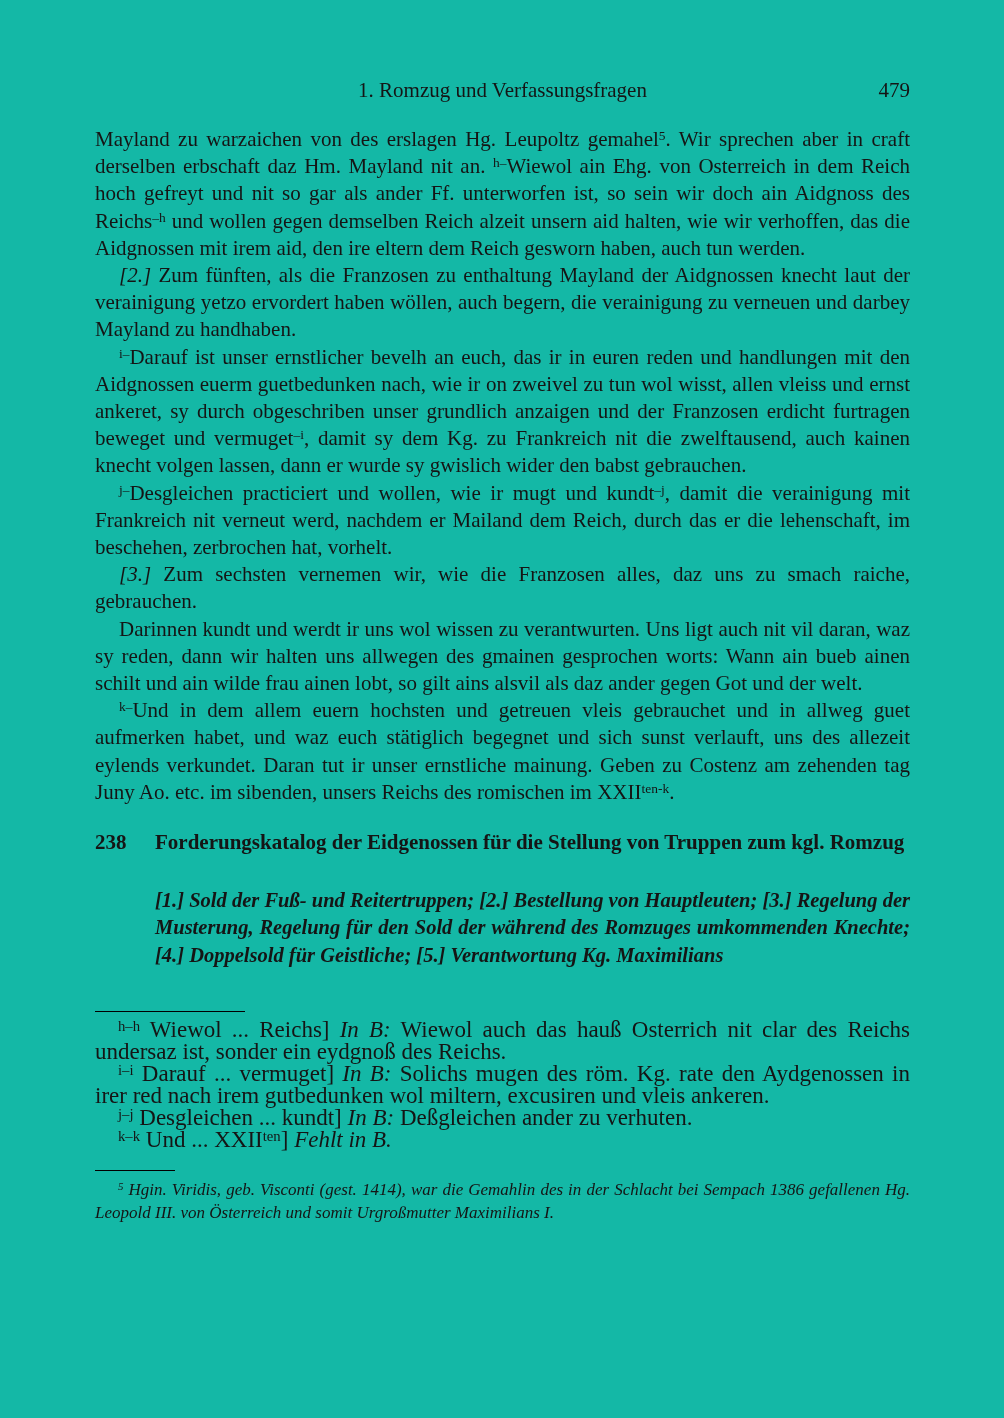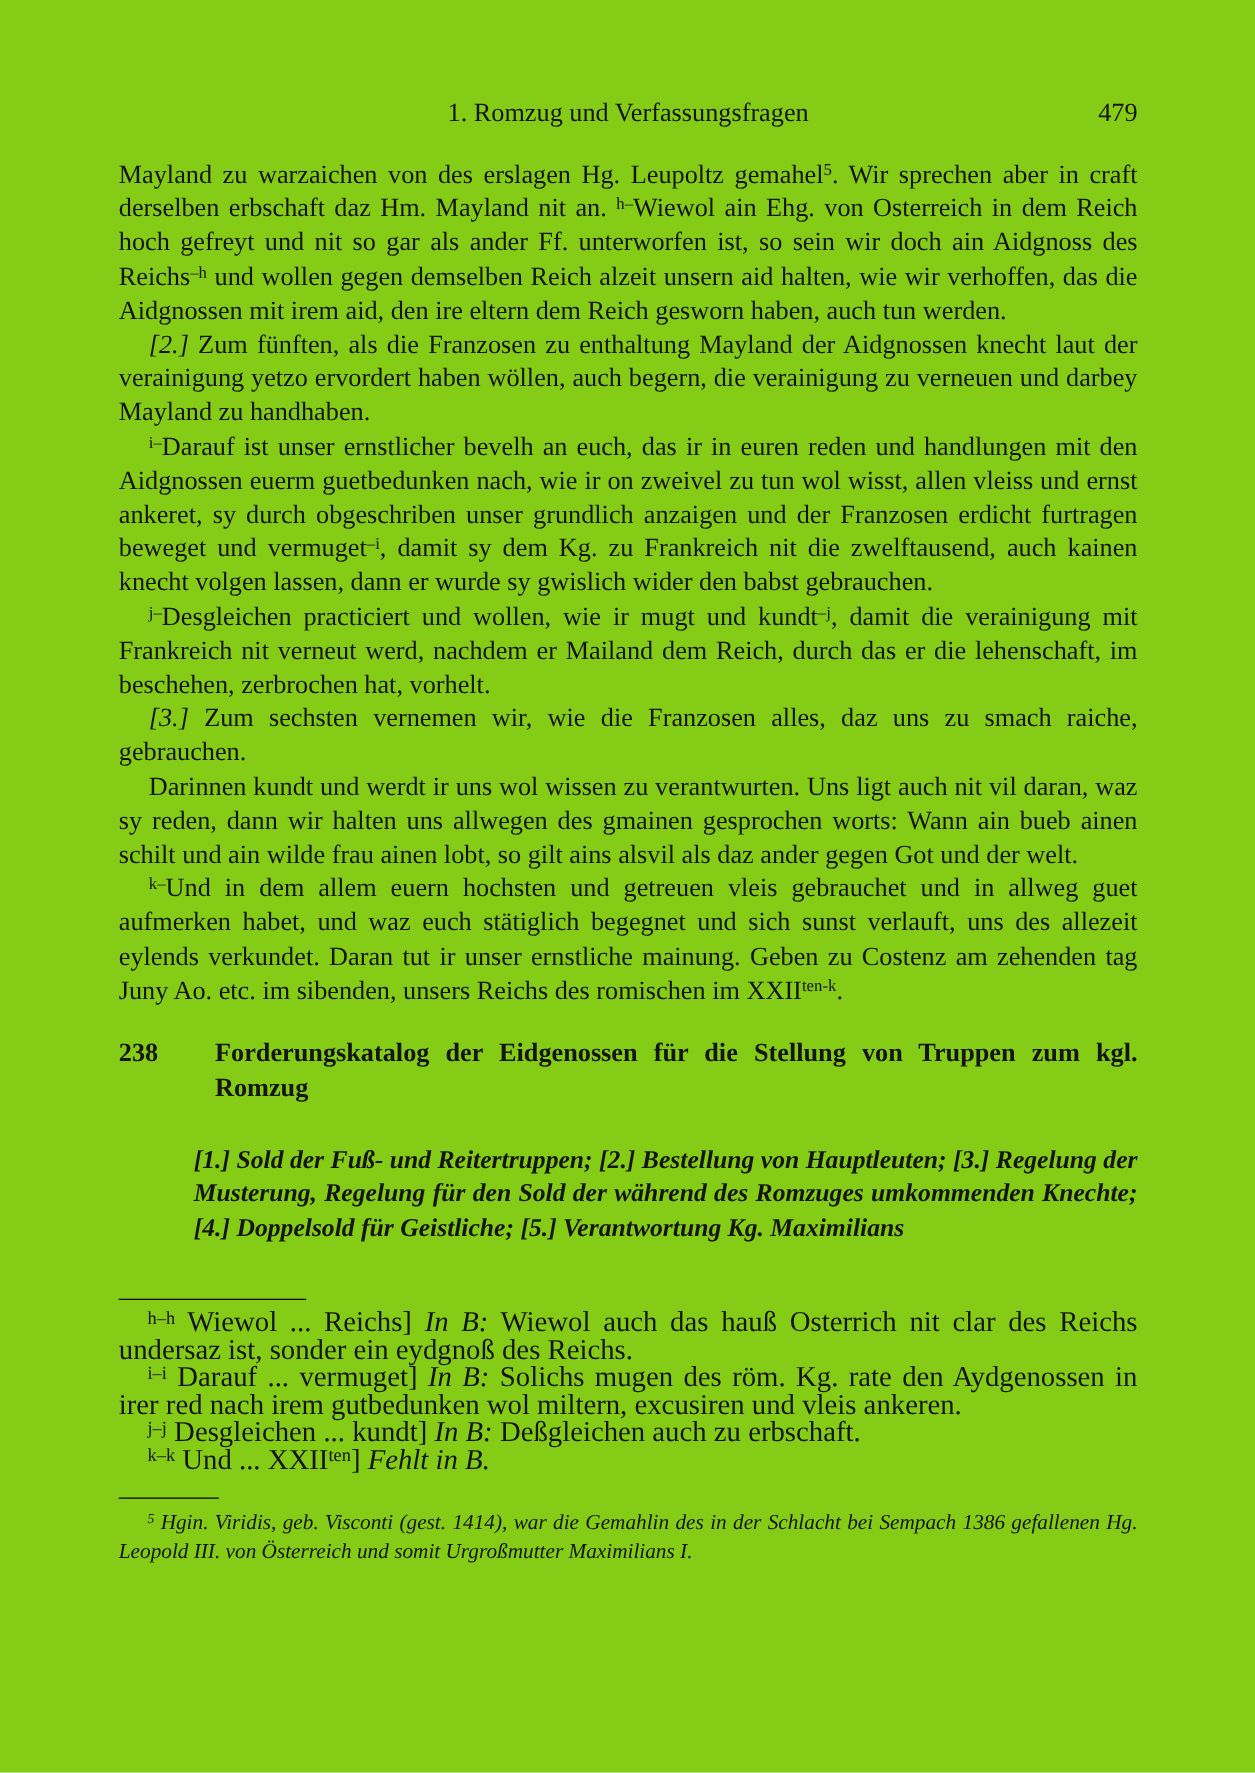--- a/index.html
+++ b/index.html
@@ -1,21 +1,21 @@
 <!DOCTYPE html>
 <html lang="de"><head>
 <meta charset="utf-8">
 <style>
   html, body { margin: 0; padding: 0; background: #e8e8e8; }
   .page {
     position: relative;
     width: 1004px;
     height: 1418px;
     margin: 0 auto;
-    background: #84cc16;
+    background: #14b8a6;
     color: #151515;
     font-family: "Liberation Serif", "DejaVu Serif", serif;
     box-sizing: border-box;
     padding: 78px 94px 0 95px;
     overflow: hidden;
   }
   
   .page-header {
     position: relative;
     font-size: 21px;
@@ -44,21 +44,20 @@
     top: -0.45em;
   }
   .i { font-style: italic; }
   
   .entry { margin-top: 22px; }
   .entry-head {
     display: flex;
     font-weight: bold;
     font-size: 21px;
     line-height: 28px;
-    gap: 17px;
   }
   .entry-number { width: 60px; flex: none; }
   .entry-title { flex: 1; text-align: justify; }
   .entry-summary {
     margin: 31px 0 0 60px;
     font-style: italic;
     font-size: 20.5px;
     line-height: 27.4px;
     text-align: justify;
     font-weight: bold;
@@ -121,21 +120,21 @@
       <span class="entry-title">Forderungskatalog der Eidgenossen für die Stellung von Truppen zum kgl. Romzug</span>
     </div>
     <p class="entry-summary">[1.] Sold der Fuß- und Reitertruppen; [2.] Bestellung von Hauptleuten; [3.] Regelung der Musterung, Regelung für den Sold der während des Romzuges umkommenden Knechte; [4.] Doppelsold für Geistliche; [5.] Verantwortung Kg. Maximilians</p>
   </section>
 
   <footer>
     <div class="apparatus">
       <hr class="rule rule-apparatus">
       <p><sup>h–h</sup><span> Wiewol ... Reichs] </span><span class="i">In B:</span><span> Wiewol auch das hauß Osterrich nit clar des Reichs undersaz ist, sonder ein eydgnoß des Reichs.</span></p>
       <p><sup>i–i</sup><span> Darauf ... vermuget] </span><span class="i">In B:</span><span> Solichs mugen des röm. Kg. rate den Aydgenossen in irer red nach irem gutbedunken wol miltern, excusiren und vleis ankeren.</span></p>
-      <p><sup>j–j</sup><span> Desgleichen ... kundt] </span><span class="i">In B:</span><span> Deßgleichen auch zu erbschaft.</span></p>
+      <p><sup>j–j</sup><span> Desgleichen ... kundt] </span><span class="i">In B:</span><span> Deßgleichen ander zu verhuten.</span></p>
       <p><sup>k–k</sup><span> Und ... XXII</span><sup>ten</sup><span>] </span><span class="i">Fehlt in B.</span></p>
     </div>
     <div class="footnotes">
       <hr class="rule rule-footnote">
       <p><sup>5</sup><span> Hgin. Viridis, geb. Visconti (gest. 1414), war die Gemahlin des in der Schlacht bei Sempach 1386 gefallenen Hg. Leopold III. von Österreich und somit Urgroßmutter Maximilians I.</span></p>
     </div>
   </footer>
 
 </div>
 

